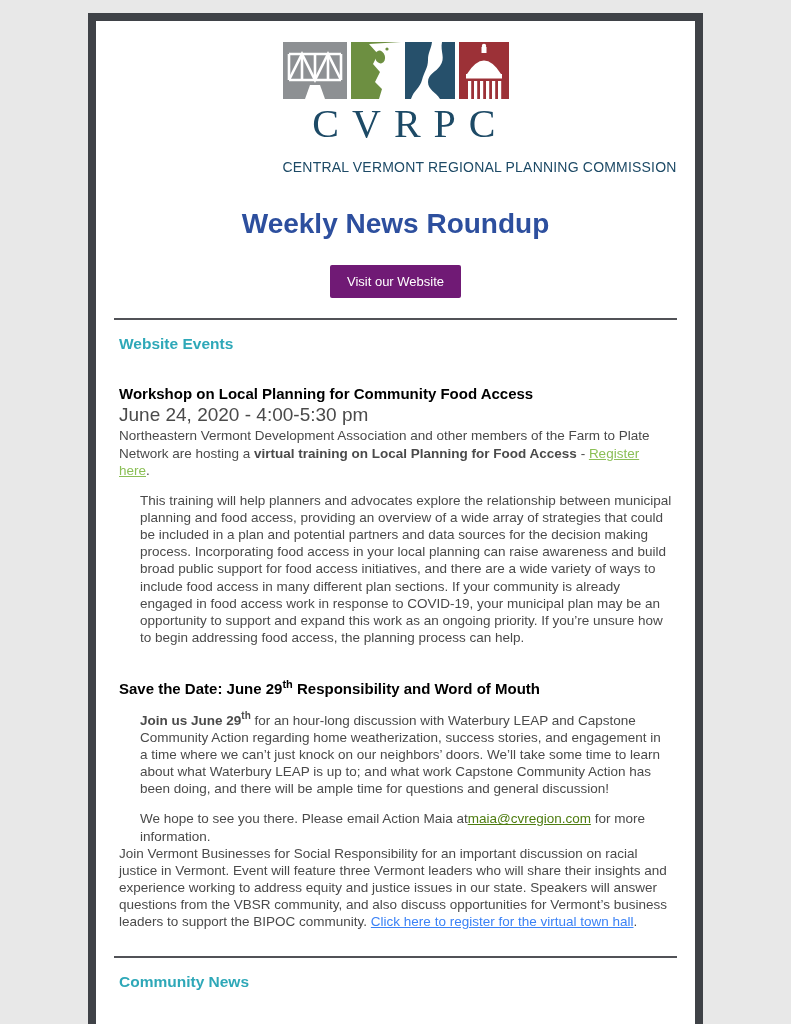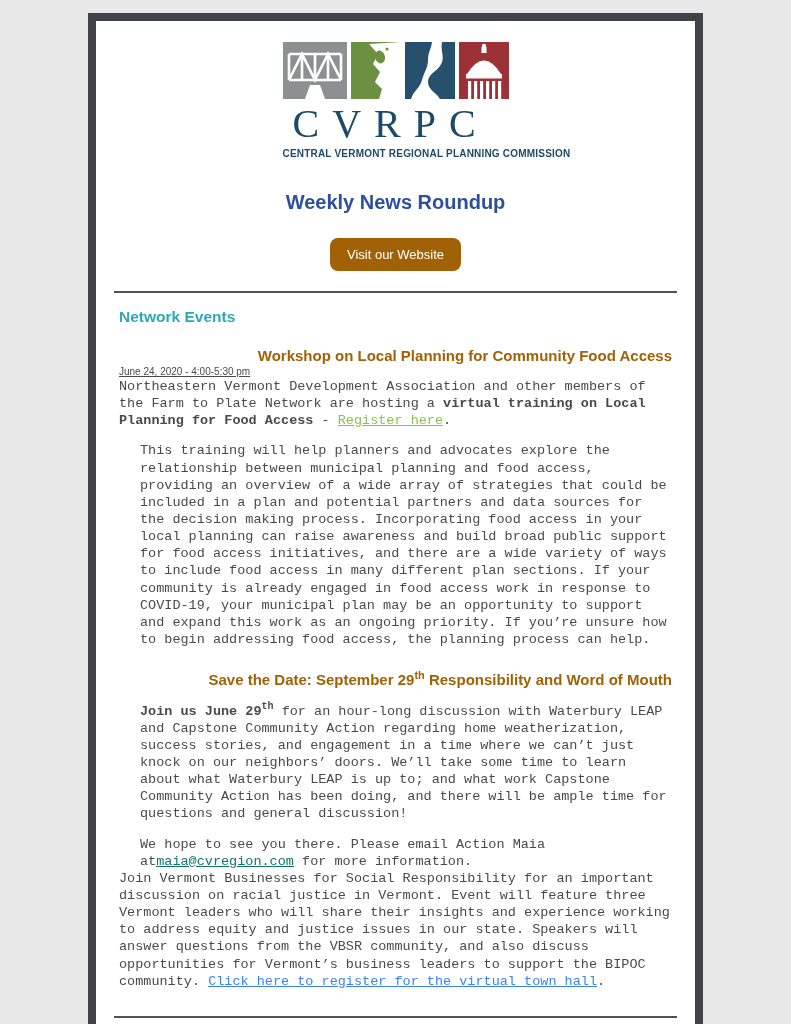--- a/index.html
+++ b/index.html
@@ -18,104 +18,101 @@
     border: 8px solid #3f4247;
     border-bottom: none;
     min-height: 1100px;
     box-sizing: content-box;
   }
   .content {
     padding: 21px 23px 40px;
   }
 
   
-  .logo { width: 226px; margin: 0 auto; text-align: left; }
+  .logo { width: 226px; margin: 0 auto; text-align: right; }
   .logo-tiles { display: flex; gap: 4px; height: 57px; }
   .logo-tiles svg { display: block; }
   .logo-acronym {
     font-family: "Liberation Serif", serif;
     font-size: 40px;
     line-height: 1.0;
     letter-spacing: 13px;
     color: #1d4a66;
     margin-top: 5px;
     padding-left: 10px; 
     white-space: nowrap;
   }
   .logo-tagline {
-    font-size: 10px;
-    font-weight: bold;
+    font-size: 14px;
+    font-weight: normal;
     letter-spacing: 0.2px;
     color: #1d4a66;
     white-space: nowrap;
-    margin-top: 4px;
+    margin-top: 15px;
   }
 
   
   .newsletter-title {
     margin: 30px 0 0;
     text-align: center;
-    font-size: 20px;
+    font-size: 28px;
     font-weight: bold;
     color: #2d4f9e;
     line-height: 1.35;
   }
   .visit-btn {
     display: block;
     margin: 22px auto 0;
-    background: #a16207;
+    background: #701a75;
     color: #ffffff;
     font-family: "Liberation Sans", sans-serif;
     font-size: 13px;
     padding: 9px 17px;
     border: none;
-    border-radius: 8px;
+    border-radius: 2px;
     cursor: pointer;
   }
 
   hr.divider {
     border: none;
     border-top: 2px solid #515257;
     margin: 20px -5px 0;
   }
 
   
   .section-heading {
     font-size: 15.5px;
     font-weight: bold;
     color: #2ea8b8;
     margin: 15px 0 0;
   }
   .event-title {
     font-size: 15px;
     font-weight: bold;
-    color: #a16207;
-    margin: 21px 0 1px;
-    text-align: right;
+    color: #000000;
+    margin: 32px 0 1px;
   }
   .event-date {
-    font-size: 10px;
+    font-size: 19px;
     color: #4a4a4a;
     line-height: 1.3;
     margin: 0;
-    text-decoration: underline;
   }
   p.body-text {
     font-size: 13.5px;
     color: #4a4a4a;
     line-height: 1.27;
     margin: 0 0 0;
-    font-family: Liberation Mono, monospace;
   }
   p.spaced { margin-top: 13px; margin-left: 21px; }
   .bold { font-weight: bold; }
   sup { font-size: 10px; }
   .event-title sup { font-size: 11px; }
   a.link-green { color: #8bbf56; text-decoration: underline; }
-  a.link-teal { color: #0f766e; text-decoration: underline; }
+  a.link-teal { color: #4d7c0f; text-decoration: underline; }
   a.link-dark { color: #3b82f6; text-decoration: underline; }
 </style>
 </head>
 <body>
 
 <div class="email-frame">
   <div class="content">
 
     <div class="logo">
       <div class="logo-tiles">
@@ -168,28 +165,28 @@
     </div>
 
     <h1 class="newsletter-title">
       <div>Weekly News Roundup</div>
     </h1>
 
     <button class="visit-btn">Visit our Website</button>
 
     <hr class="divider">
 
-    <h2 class="section-heading">Network Events</h2>
+    <h2 class="section-heading">Website Events</h2>
 
     <h3 class="event-title">Workshop on Local Planning for Community Food Access</h3>
     <p class="event-date">June 24, 2020 - 4:00-5:30 pm</p>
     <p class="body-text"><span>Northeastern Vermont Development Association and other members of the Farm to Plate Network are hosting a </span><span class="bold">virtual training on Local Planning for Food Access</span><span> - </span><a href="#" class="link-green">Register here</a><span>.</span></p>
     <p class="body-text spaced">This training will help planners and advocates explore the relationship between municipal planning and food access, providing an overview of a wide array of strategies that could be included in a plan and potential partners and data sources for the decision making process. Incorporating food access in your local planning can raise awareness and build broad public support for food access initiatives, and there are a wide variety of ways to include food access in many different plan sections. If your community is already engaged in food access work in response to COVID-19, your municipal plan may be an opportunity to support and expand this work as an ongoing priority. If you’re unsure how to begin addressing food access, the planning process can help.</p>
 
-    <h3 class="event-title"><span>Save the Date: September 29</span><sup>th</sup><span> Responsibility and Word of Mouth</span></h3>
+    <h3 class="event-title"><span>Save the Date: June 29</span><sup>th</sup><span> Responsibility and Word of Mouth</span></h3>
     <p class="body-text spaced"><span class="bold">Join us June 29</span><sup class="bold">th</sup><span> for an hour-long discussion with Waterbury LEAP and Capstone Community Action regarding home weatherization, success stories, and engagement in a time where we can’t just knock on our neighbors’ doors. We’ll take some time to learn about what Waterbury LEAP is up to; and what work Capstone Community Action has been doing, and there will be ample time for questions and general discussion!</span></p>
     <p class="body-text spaced"><span>We hope to see you there. Please email Action Maia at</span><a href="#" class="link-teal">maia@cvregion.com</a><span> for more information.</span></p>
 
     <p class="body-text"><span>Join Vermont Businesses for Social Responsibility for an important discussion on racial justice in Vermont. Event will feature three Vermont leaders who will share their insights and experience working to address equity and justice issues in our state. Speakers will answer questions from the VBSR community, and also discuss opportunities for Vermont’s business leaders to support the BIPOC community. </span><a href="#" class="link-dark">Click here to register for the virtual town hall</a><span>.</span></p>
 
     <hr class="divider" style="margin-top:26px">
     <h2 class="section-heading">Community News</h2>
 
   </div>
 </div>

